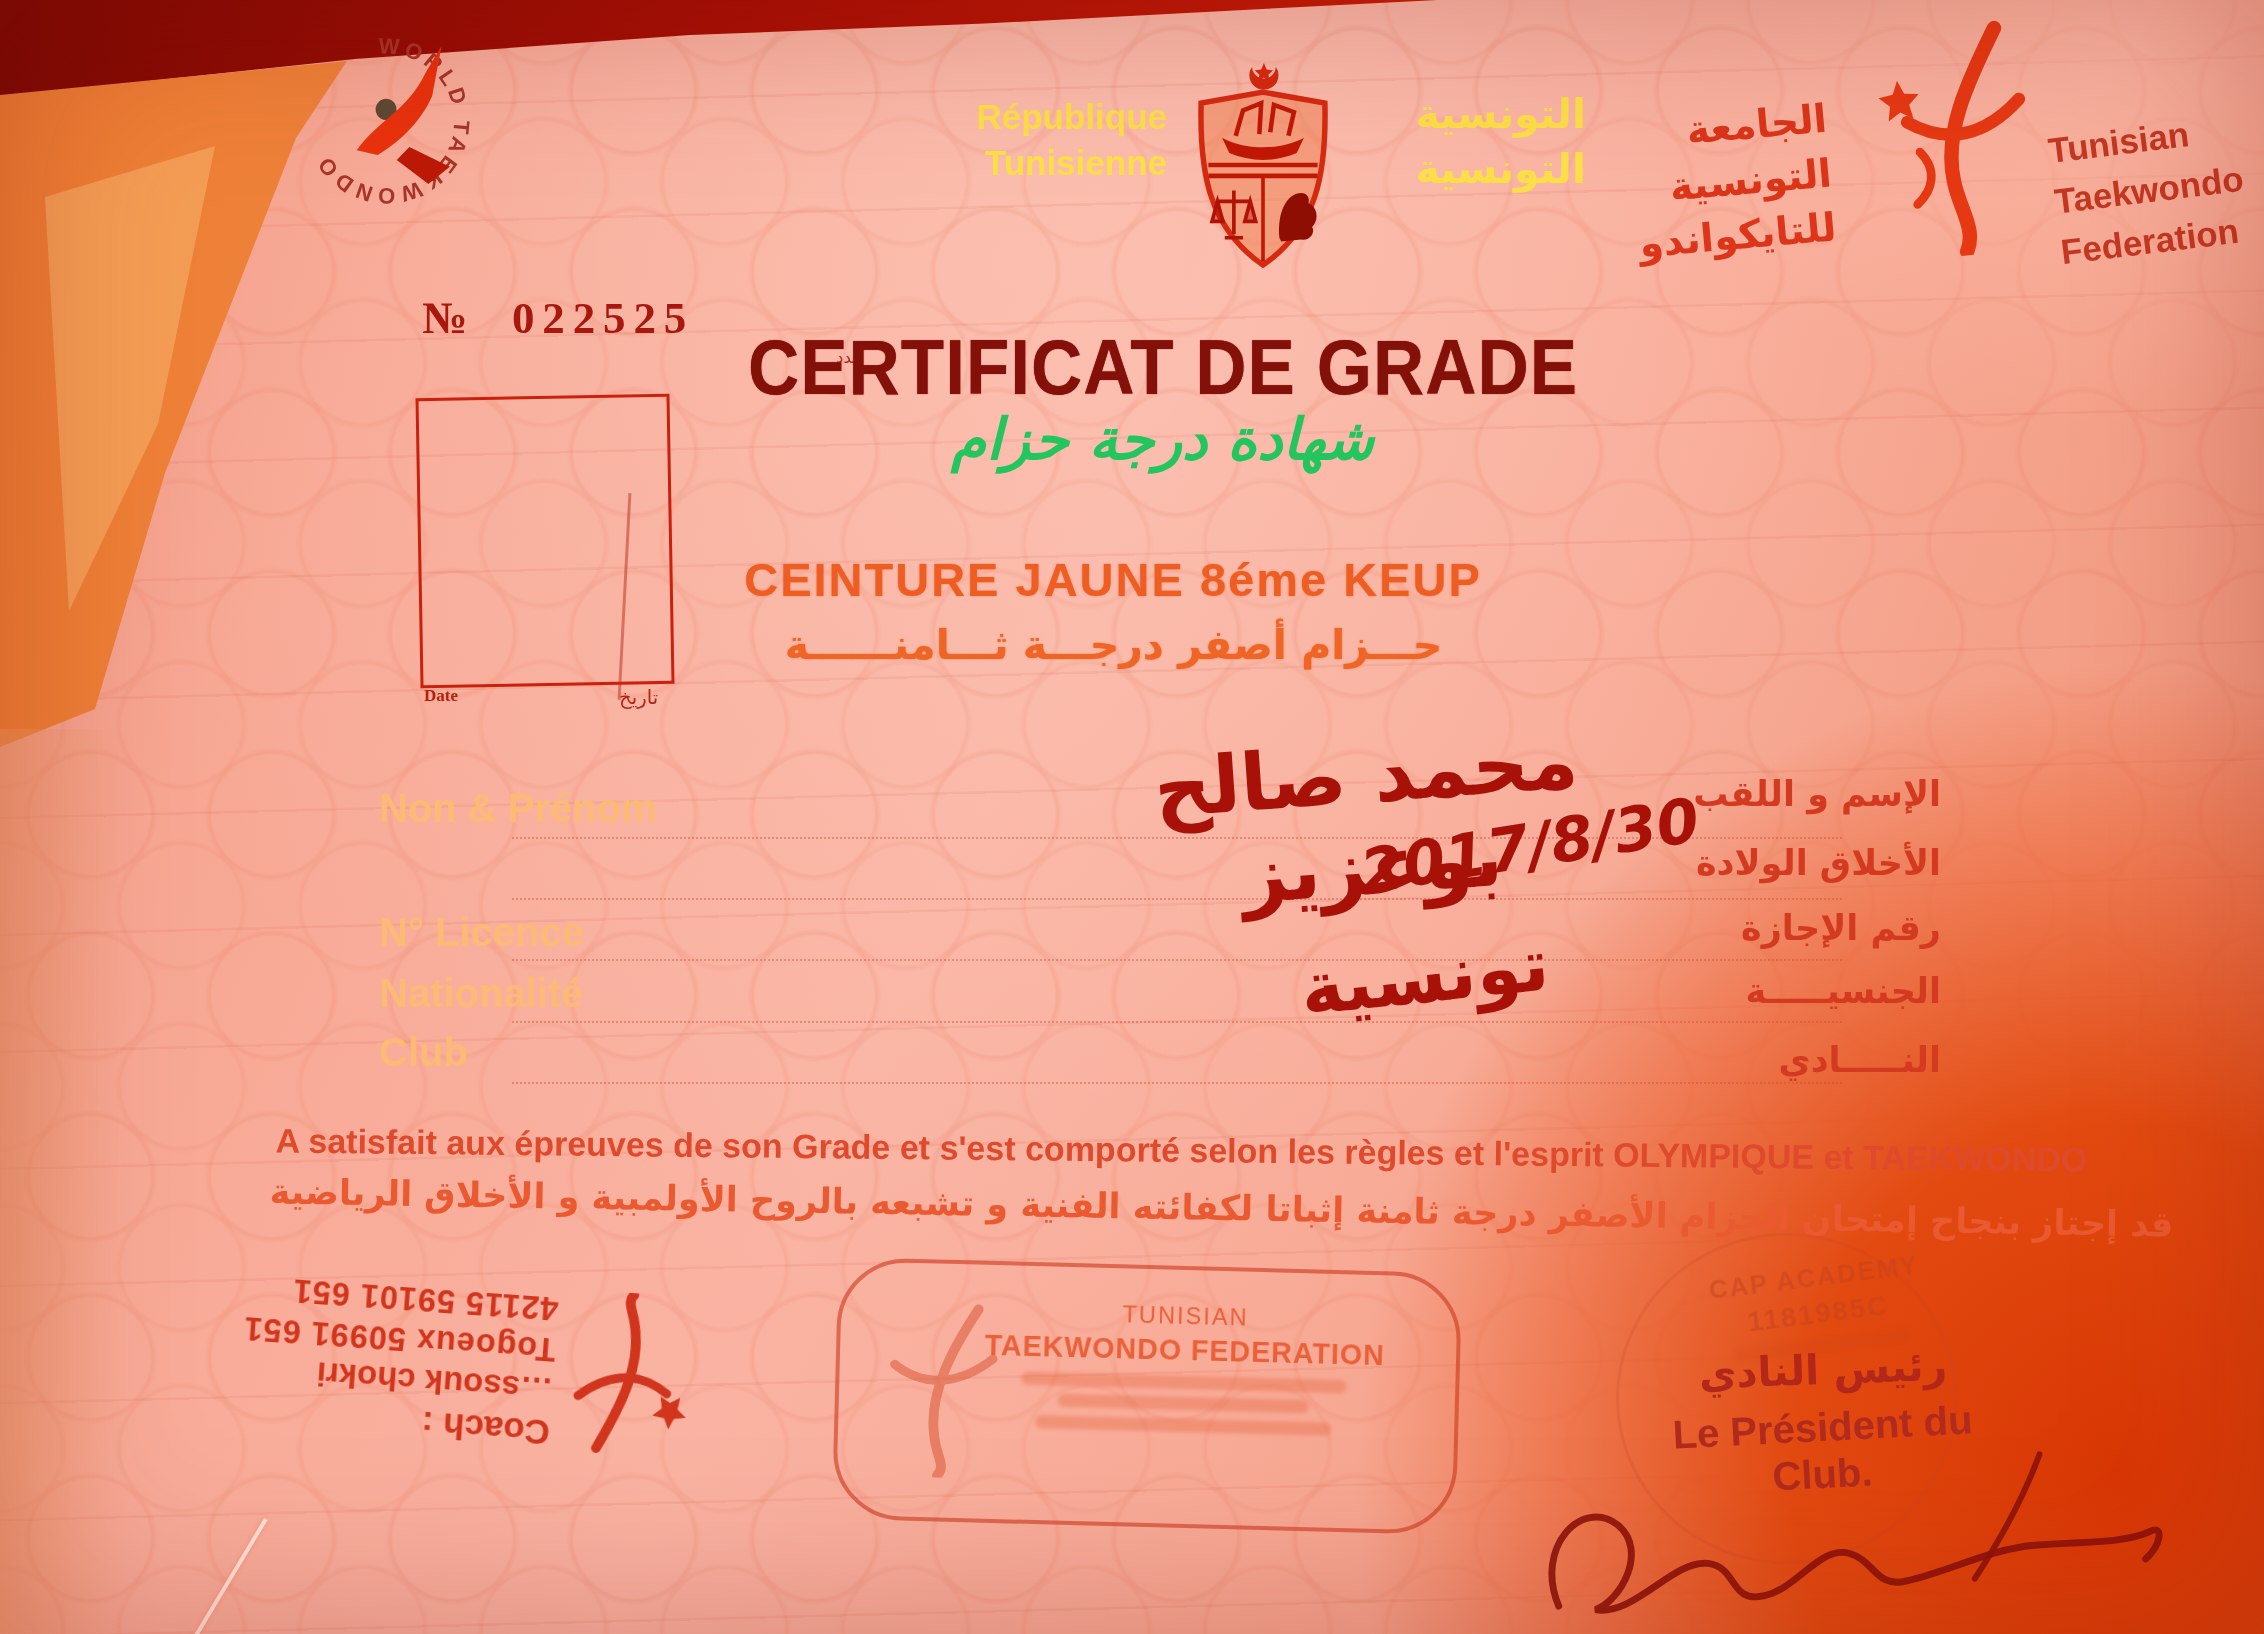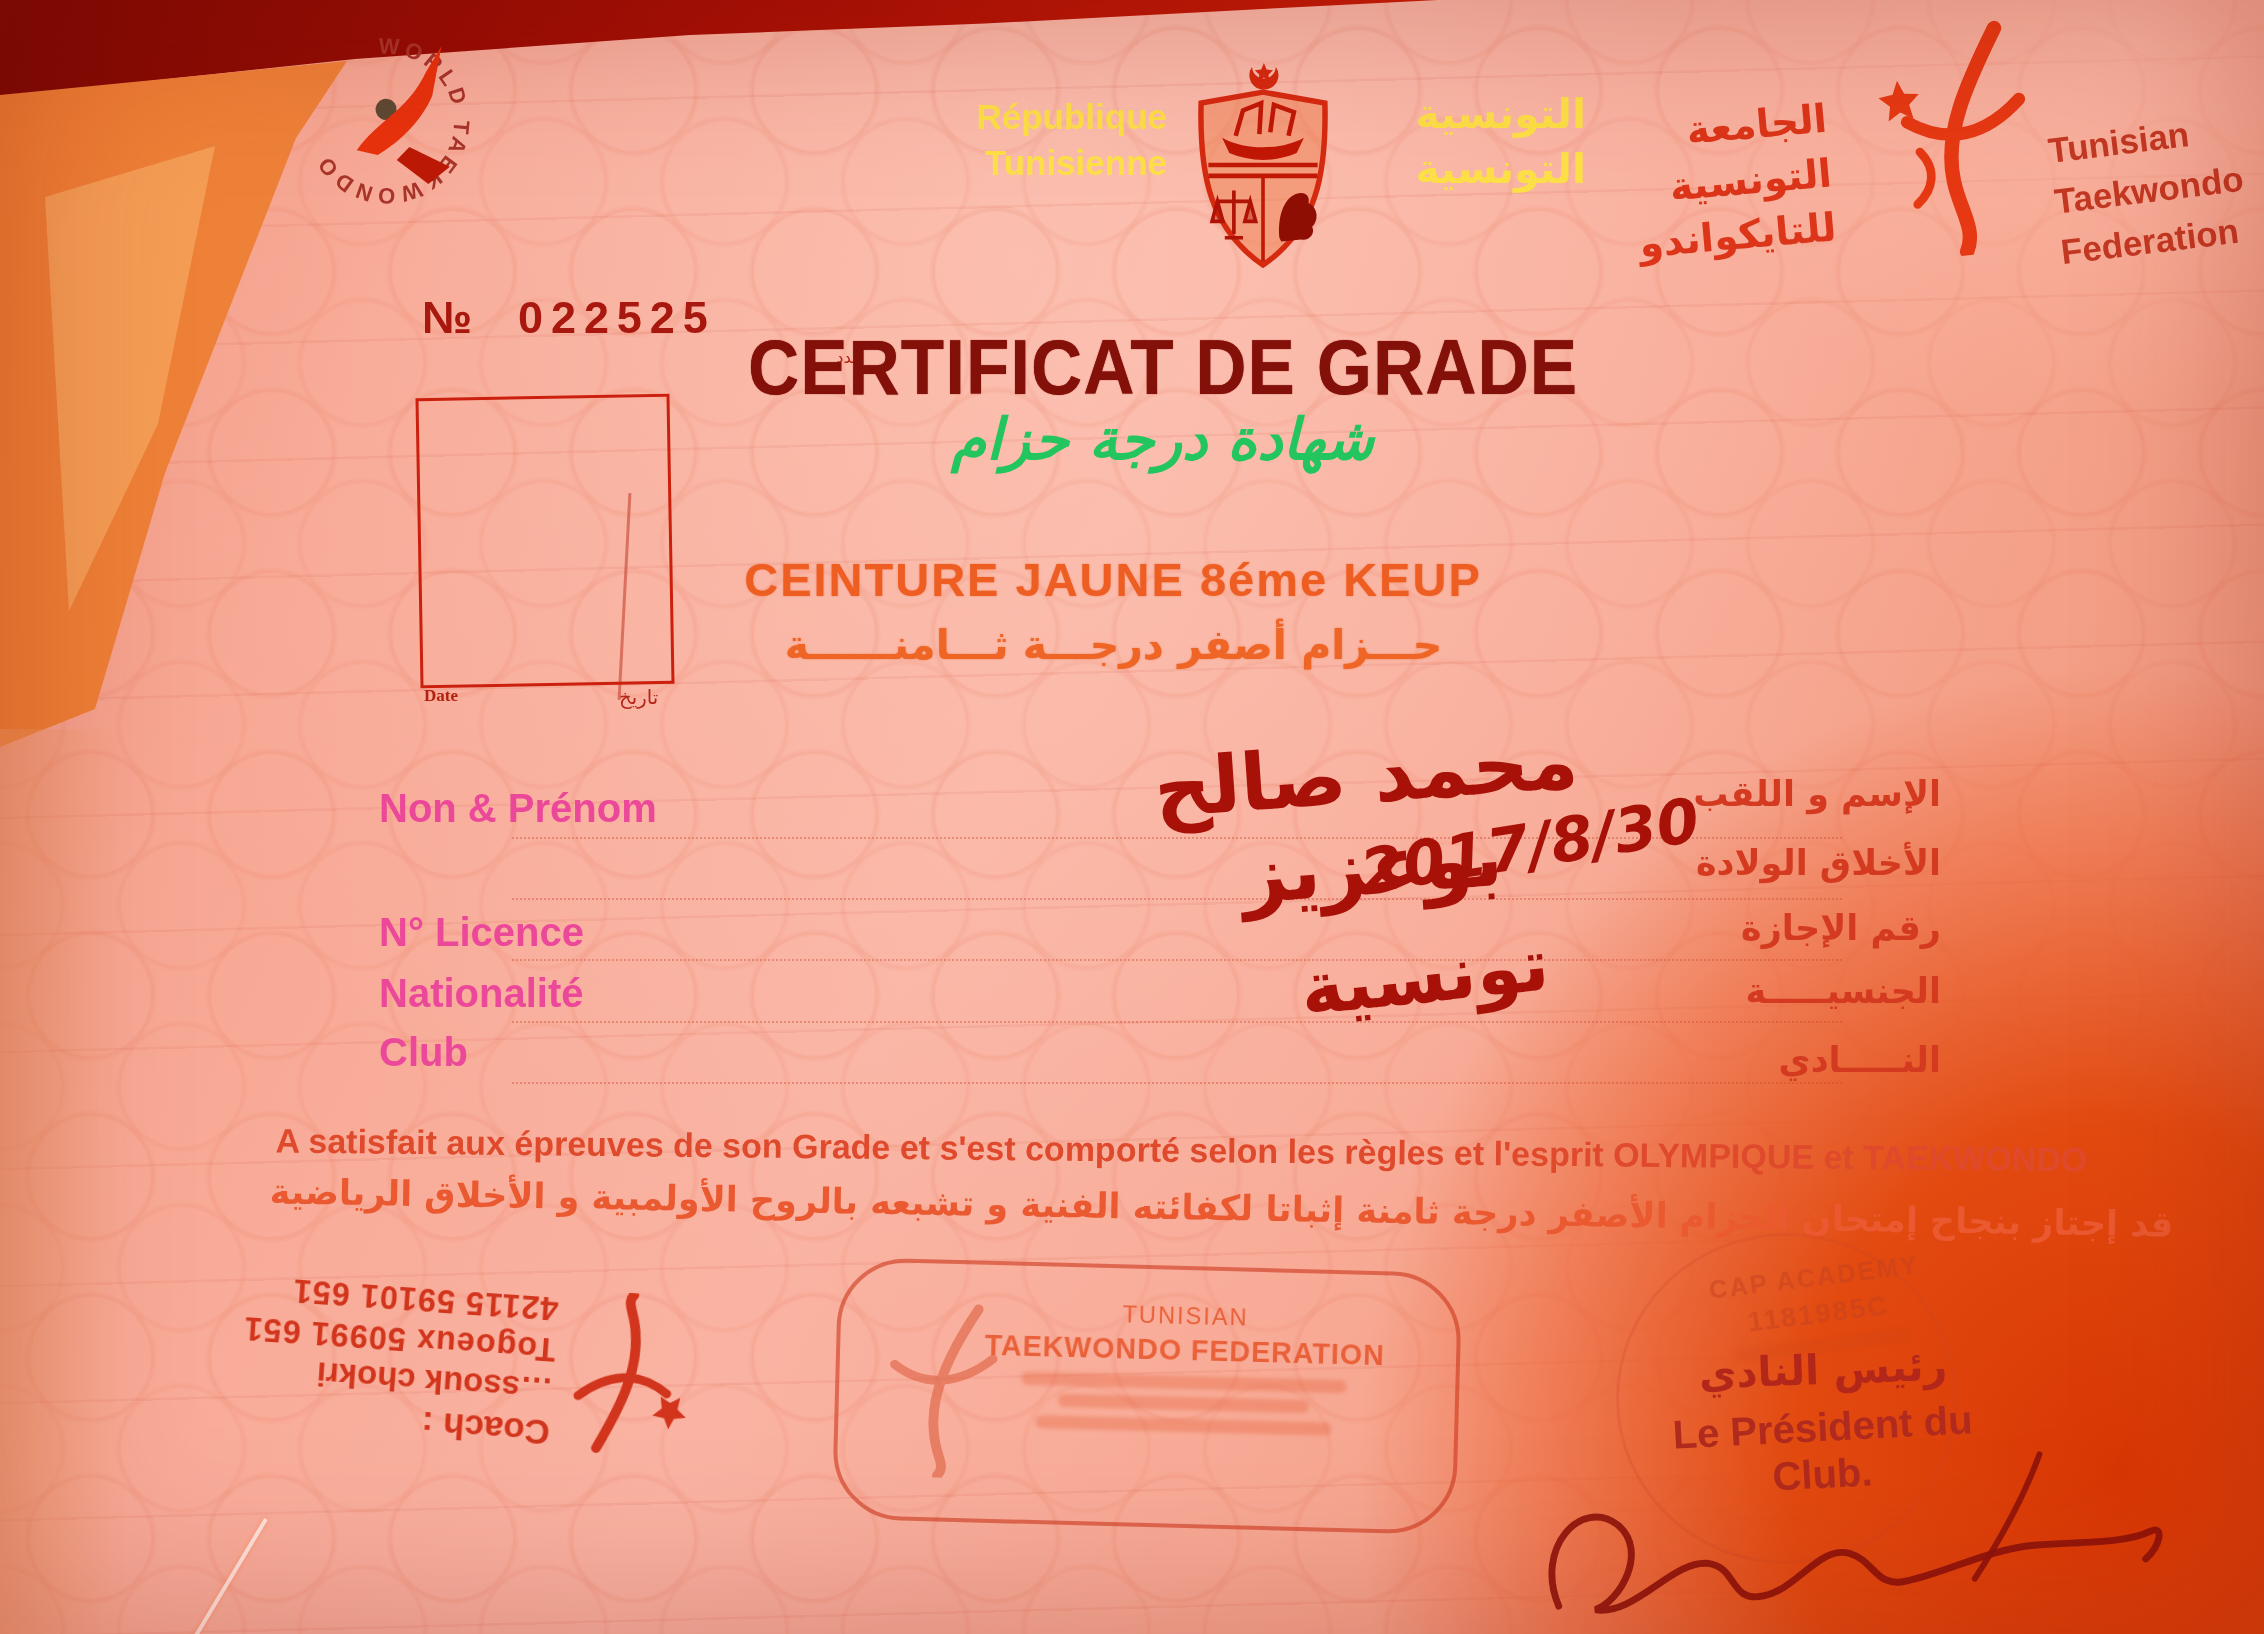--- a/index.html
+++ b/index.html
@@ -30,27 +30,27 @@
   .glow-tr{right:0;top:0;width:690px;height:493px;
     background:radial-gradient(ellipse at 80% 10%, rgba(255,200,185,.45), transparent 60%);}
   .vignette{inset:0;box-shadow:inset 0 0 187px rgba(120,10,0,.28);pointer-events:none;}
   .crease{left:623px;top:493px;width:3px;height:207px;background:rgba(180,30,15,.45);transform:rotate(3deg);}
   .white-line{left:264px;top:1519px;width:3.9px;height:172px;background:#ffe9e2;opacity:.9;
     transform-origin:top center;transform:rotate(31deg);box-shadow:0 0 4.9px rgba(255,140,100,.9);}
 
   .red{color:#fde047;}
   .ar{font-family:"DejaVu Sans",sans-serif;direction:rtl;}
   .hdr-lines{font-weight:bold;line-height:1.3;}
-  .serial{font-family:Liberation Sans, sans-serif;color:#a8180e;font-weight:bold;}
+  .serial{font-family:Liberation Serif, serif;color:#a8180e;font-weight:bold;}
   .title-fr{font-weight:bold;color:#84100a;letter-spacing:1px;text-align:center;
     transform:scale(1,1.1);text-shadow:0 0 1px #84100a;}
   .title-ar{font-weight:bold;color:#22c55e;text-align:center;font-style:italic;}
   .stampy{color:#ee5d21;font-weight:bold;text-align:center;text-shadow:0 0 2px rgba(238,93,33,.55);}
   .photo-box{border:3.9px solid #cc200e;transform:rotate(-1deg);}
-  .field-fr{font-weight:600;color:#ec4899;}
+  .field-fr{font-weight:600;color:#fdba74;}
   .field-ar{font-weight:bold;color:#d33a20;text-align:right;}
   .dotline{border-bottom:2px dotted rgba(205,70,45,.4);height:0;}
   .hand{font-family:"DejaVu Sans",sans-serif;font-weight:bold;color:#a81108;}
   .statement{font-weight:bold;color:#e04a2c;text-align:center;}
   .coach-stamp{color:#cf2b12;font-weight:bold;opacity:.92;filter:blur(0.3px);}
   .coach-stamp .ln{white-space:nowrap;line-height:1.25;}
   .fed-stamp{border:4.9px solid rgba(205,55,28,.6);border-radius:69px;transform:rotate(1.5deg);}
   .fed-stamp-text{color:rgba(232,92,52,.95);text-align:center;filter:blur(0.6px);}
   .bar{background:rgba(230,100,60,.38);height:12.8px;border-radius:5.9px;filter:blur(2px);margin:8.9px auto 0;}
   .club-faint{color:#c4411f;opacity:.5;text-align:center;filter:blur(0.7px);letter-spacing:2px;font-weight:bold;}

